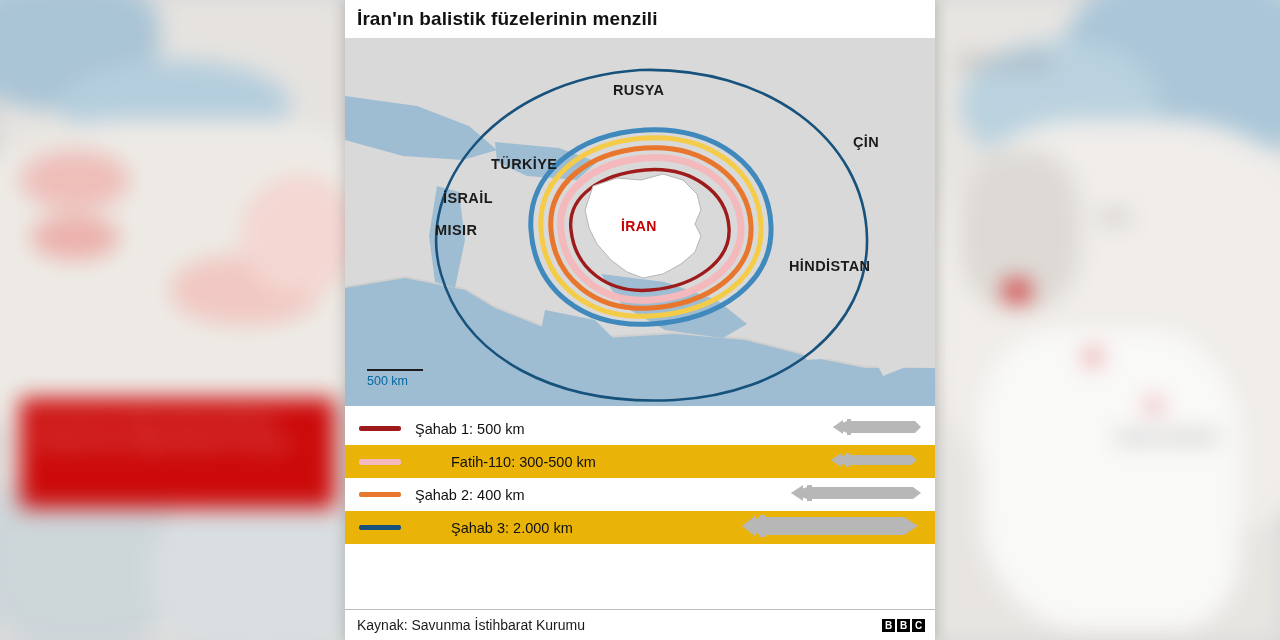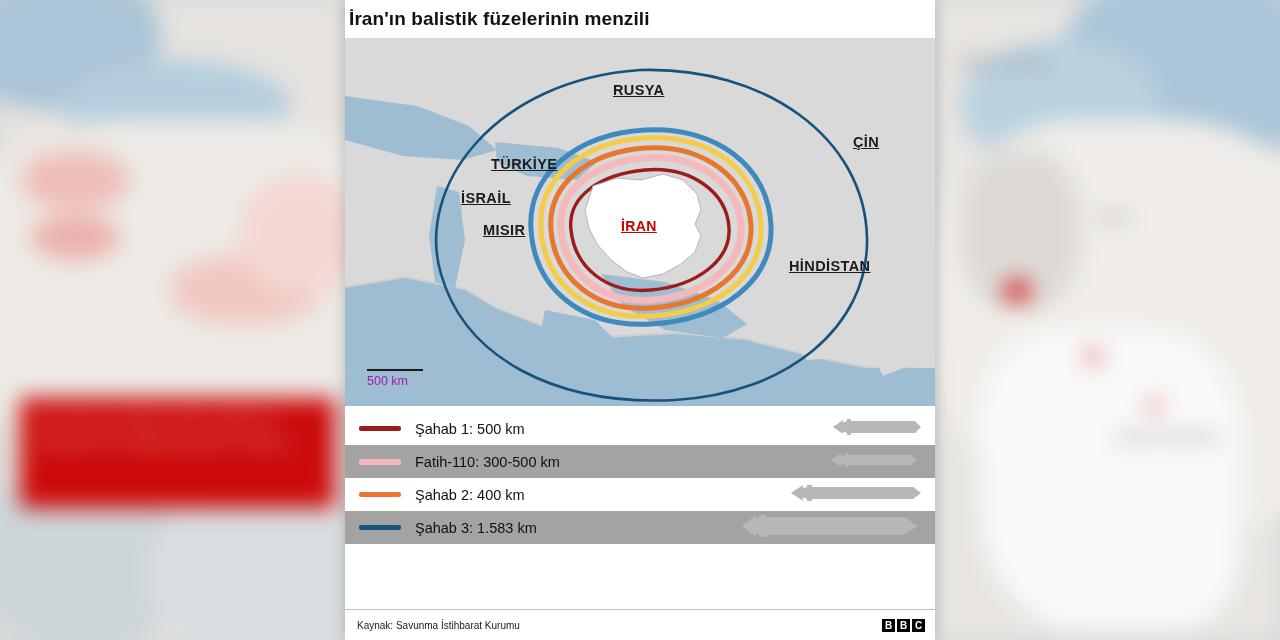--- a/index.html
+++ b/index.html
@@ -74,51 +74,50 @@
     background: #ffffff;
     box-shadow: 0 0 14px rgba(0,0,0,.22);
     display: flex;
     flex-direction: column;
   }
 
   .card-title {
     font-size: 19px;
     font-weight: bold;
     color: #121212;
-    padding: 8px 0 8px 4px;
+    padding: 8px 0 8px 12px;
     letter-spacing: .1px;
     border-radius: 10px;
   }
 
   .map-area {
     position: relative;
     height: 368px;
     background: #cfcfcf;
     overflow: hidden;
   }
   .map-svg { position: absolute; inset: 0; }
 
   .map-label {
     position: absolute;
     font-size: 14.5px;
     font-weight: bold;
     color: #1b1b1b;
     letter-spacing: .4px;
     white-space: nowrap;
-    text-decoration: underline;
   }
   .iran-label {
     color: #c40000;
     font-size: 14px;
   }
   .scalebar {
     position: absolute;
     left: 22px;
     bottom: 18px;
-    color: #a21caf;
+    color: #0369a1;
     font-size: 12.5px;
   }
   .scalebar .bar {
     width: 56px;
     height: 2px;
     background: #1b1b1b;
     margin-bottom: 3px;
   }
 
   
@@ -126,21 +125,21 @@
     flex: 1;
     background: #ffffff;
     padding-top: 6px;
   }
   .legend-row {
     display: flex;
     align-items: center;
     height: 33px;
     padding: 0 14px;
   }
-  .legend-row.alt { background: #a3a3a3; }
+  .legend-row.alt { background: #eab308; gap: 36px; }
   .swatch {
     width: 42px;
     height: 4px;
     border-radius: 2px;
     flex: 0 0 auto;
   }
   .legend-label {
     margin-left: 14px;
     font-size: 14.5px;
     color: #101010;
@@ -153,21 +152,21 @@
 
   .card-footer {
     border-top: 1px solid #bdbdbd;
     height: 30px;
     display: flex;
     align-items: center;
     justify-content: space-between;
     padding: 0 10px 0 12px;
   }
   .source {
-    font-size: 10px;
+    font-size: 14px;
     color: #1b1b1b;
   }
   .bbc-logo { display: flex; gap: 2px; }
   .bbc-logo span {
     background: #000;
     color: #fff;
     font-size: 10px;
     font-weight: bold;
     width: 13px;
     height: 13px;
@@ -244,22 +243,22 @@
       <path d="M300,110 C358,106 404,140 406,188 C408,234 364,266 306,270 C250,274 210,240 206,192 C202,146 244,114 300,110 Z" fill="none" stroke="#e8762c" stroke-width="5"></path>
       <path d="M300,120 C352,116 394,146 396,188 C398,228 358,258 306,262 C256,266 220,234 216,192 C212,152 250,124 300,120 Z" fill="none" stroke="#f4b9bc" stroke-width="7"></path>
       <path d="M300,132 C346,128 382,154 384,190 C386,222 352,248 306,252 C262,256 230,230 226,192 C222,158 256,136 300,132 Z" fill="none" stroke="#9e1b1b" stroke-width="3.4"></path>
 
       <path d="M248,148 L272,140 L296,142 L318,136 L338,142 L352,156 L356,172 L350,186 L356,198 L350,214 L336,226 L318,236 L298,240 L282,234 L266,222 L252,206 L244,190 L240,172 Z" fill="#ffffff" stroke="#b5b5b5" stroke-width="1"></path>
     </svg>
 
     <div class="map-label" style="left:268px; top:44px;">RUSYA</div>
     <div class="map-label" style="left:508px; top:96px;">ÇİN</div>
     <div class="map-label" style="left:146px; top:118px;">TÜRKİYE</div>
-    <div class="map-label" style="left:116px; top:152px;">İSRAİL</div>
-    <div class="map-label" style="left:90px; top:184px;margin-left:48px;">MISIR</div>
+    <div class="map-label" style="left:98px; top:152px;">İSRAİL</div>
+    <div class="map-label" style="left:90px; top:184px;">MISIR</div>
     <div class="map-label" style="left:444px; top:220px;">HİNDİSTAN</div>
     <div class="map-label iran-label" style="left:276px; top:180px;">İRAN</div>
 
     <div class="scalebar">
       <div class="bar"></div>
       <span>500 km</span>
     </div>
   </div>
 
   <div class="legend">
@@ -297,21 +296,21 @@
           <polygon points="20,9 32,1 32,17" fill="#b7b7b7"></polygon>
           <rect x="36" y="1" width="5" height="16" fill="#b7b7b7"></rect>
         </svg>
       </div>
     </div>
 
 
 
     <div class="legend-row alt">
       <div class="swatch" style="background:#17527d; height:5px;"></div>
-      <div class="legend-label">Şahab 3: 1.583 km</div>
+      <div class="legend-label">Şahab 3: 2.000 km</div>
       <div class="missile">
         <svg width="185" height="22" viewBox="0 0 185 22">
           <polygon points="6,11 24,2 168,2 182,11 168,20 24,20" fill="#b7b7b7"></polygon>
           <polygon points="6,11 20,0 20,22" fill="#b7b7b7"></polygon>
           <rect x="24" y="0" width="6" height="22" fill="#b7b7b7"></rect>
         </svg>
       </div>
     </div>
 
   </div>

